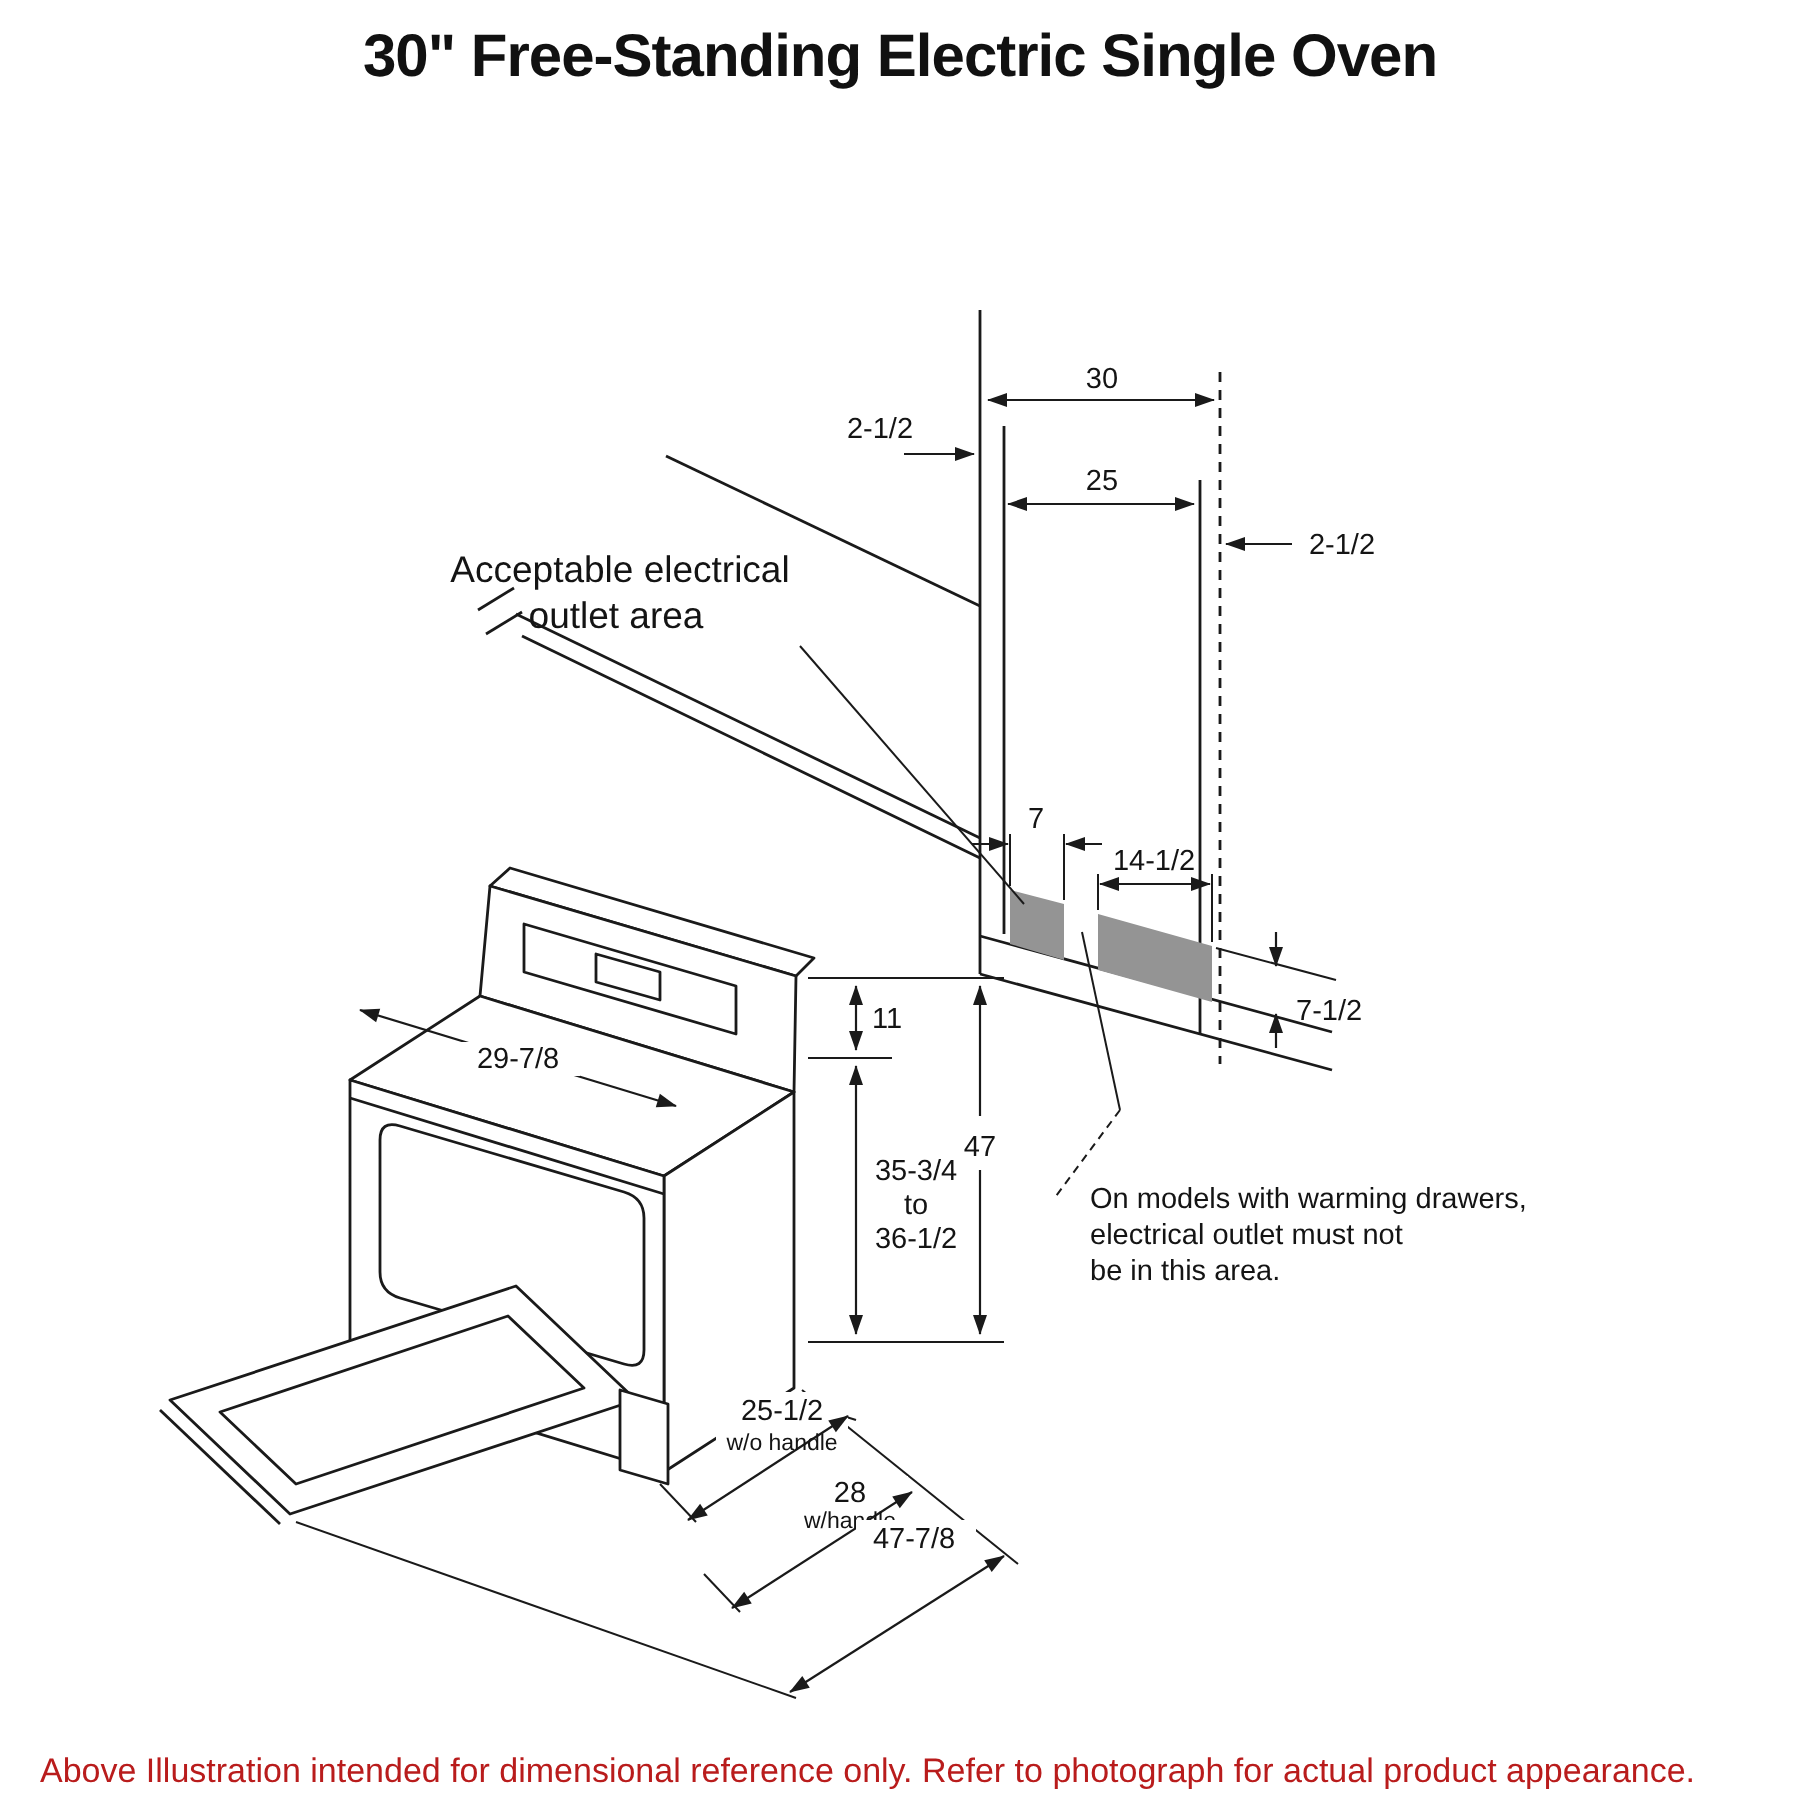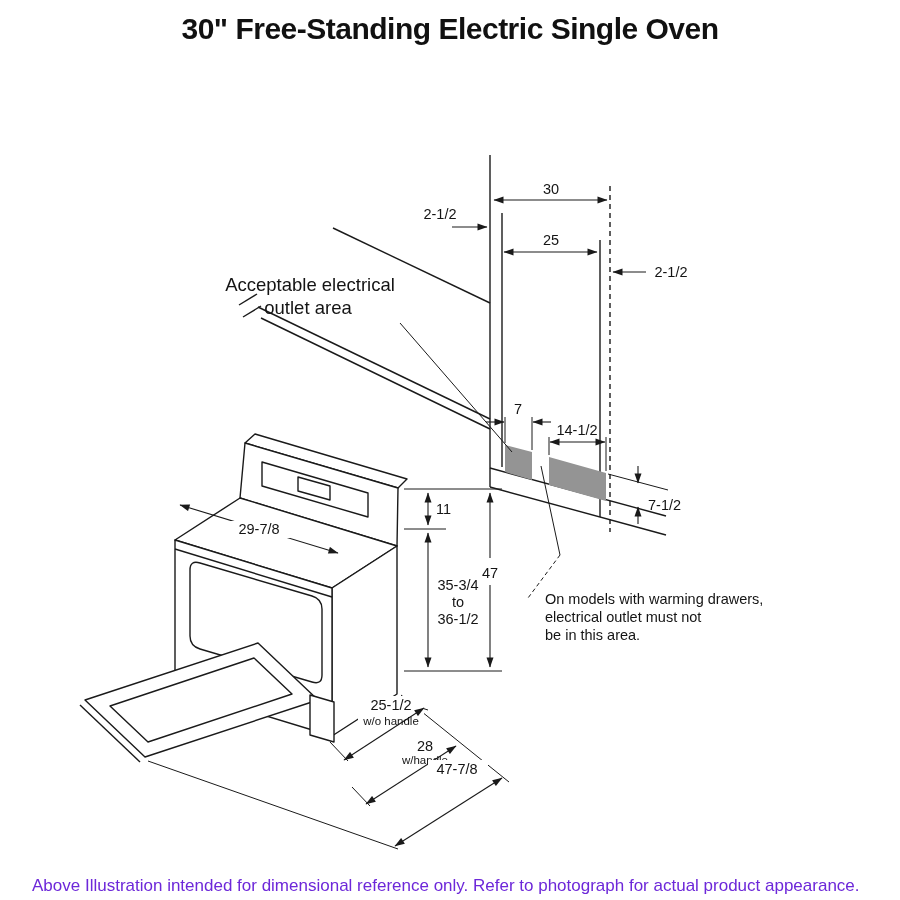--- a/index.html
+++ b/index.html
@@ -1,20 +1,20 @@
 <!DOCTYPE html>
 <html><head>
 <meta charset="utf-8">
 <style>
   *{margin:0;padding:0;box-sizing:border-box}
   html,body{width:900px;height:900px;background:#fff;position:relative;overflow:hidden;
     font-family:"Liberation Sans",sans-serif;color:#141414}
   .title{position:absolute;top:12px;left:0;width:100%;text-align:center;
     font-size:30px;font-weight:bold;color:#111;letter-spacing:-.5px}
-  .footer{position:absolute;top:876px;left:32px;right:10px;font-size:17px;color:#6d28d9;white-space:nowrap}
+  .footer{position:absolute;top:876px;left:20px;right:10px;font-size:17px;color:#b91c1c;white-space:nowrap}
   svg{position:absolute;left:0;top:0}
   .obj{fill:none;stroke:#1a1a1a;stroke-width:1.4;stroke-linejoin:round}
   .objw{fill:#fff;stroke:#1a1a1a;stroke-width:1.4;stroke-linejoin:round}
   .dim{fill:none;stroke:#1a1a1a;stroke-width:1.1}
   .ext{fill:none;stroke:#1a1a1a;stroke-width:1}
   .dash{stroke-dasharray:5 4}
   .dash2{stroke-dasharray:4 3}
   .wbg{fill:#fff;stroke:none}
   text{fill:#141414;font-size:14.5px}
   .mid{text-anchor:middle}

